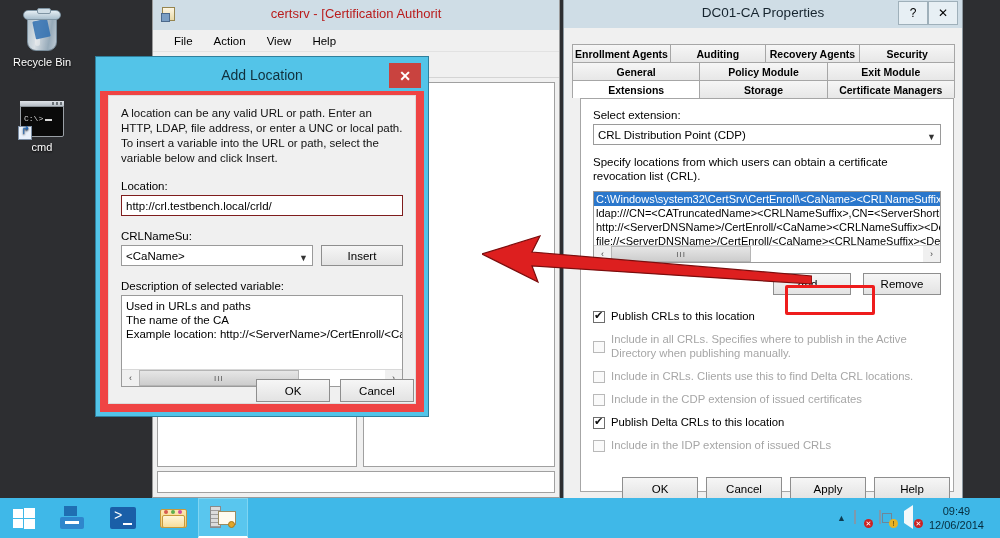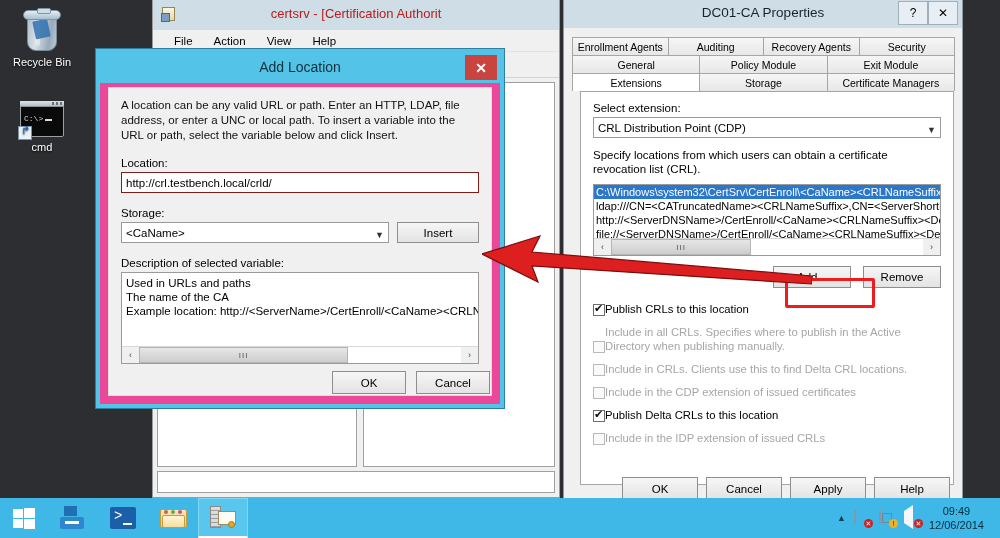--- a/index.html
+++ b/index.html
@@ -71,22 +71,22 @@
   #mmc .toolbar .sep { width:1px; height:16px; background:#c6c6c6; border:none; }
   #mmc .panes { position:absolute; left:4px; right:4px; top:82px; bottom:30px;
          display:flex; gap:6px; }
   #mmc .pane { background:#fff; border:1px solid #a0a0a0; }
   #mmc .pane.left { width:200px; }
   #mmc .pane.right { flex:1; }
   #mmc .statusbar { position:absolute; left:4px; right:4px; bottom:4px; height:22px;
          background:#fff; border:1px solid #a0a0a0; }
 
   
-  #addloc { position:absolute; left:96px; top:49px; width:408px; height:359px;
-            background:#ec4899; border:4px solid #53c4e8; box-shadow:0 0 0 1px #2f7f9c; }
+  #addloc { position:absolute; left:96px; top:57px; width:332px; height:359px;
+            background:#ef4444; border:4px solid #53c4e8; box-shadow:0 0 0 1px #2f7f9c; }
   #addloc .tbar { height:30px; background:#53c4e8; position:relative; }
   #addloc .tbar .ttl { position:absolute; left:0; right:0; top:6px; text-align:center;
             font-size:14px; color:#10303d; }
   #addloc .tbar .x { position:absolute; right:3px; top:2px; width:32px; height:25px;
             background:#c9433f; color:#fff; font-size:14px; font-weight:bold;
             display:flex; align-items:center; justify-content:center; cursor:pointer; }
   #addloc .body { position:absolute; left:8px; right:8px; top:34px; bottom:8px;
             background:#f0f0f0; border:1px solid #dcdcdc; padding:10px 12px; }
   .dlg-text { font-size:11.5px; line-height:15px; color:#111; }
   .fld-label { margin-top:14px; margin-bottom:3px; font-size:11.5px; }
@@ -116,36 +116,36 @@
 
   
   #props { position:absolute; left:563px; top:0; width:400px; height:508px;
            background:#f0f0f0; border:1px solid #8e9aa2; border-top:none; }
   #props .tbar { height:28px; background:#cfdde6; position:relative; }
   #props .tbar .ttl { position:absolute; left:0; right:0; top:5px; text-align:center;
            font-size:13.5px; color:#16242e; }
   #props .tbar .btns { position:absolute; right:4px; top:1px; display:flex; }
   #props .tbar .tb-b { width:30px; height:24px; border:1px solid #9fb0ba; background:#e7eff4;
            display:flex; align-items:center; justify-content:center; font-size:12px; }
-  #props .tabs { padding:9px 8px 0 8px; }
+  #props .tabs { padding:16px 8px 0 8px;font-weight:bold; }
   .tabrow { display:flex; }
   .tab { flex:1; height:18px; background:linear-gradient(180deg,#f6f6f6,#e7e7e7);
          border:1px solid #a6a6a6; border-bottom:none; margin-right:-1px;
          display:flex; align-items:center; justify-content:center;
          font-size:10.5px; white-space:nowrap; padding:0 2px; }
   .tab.active { background:#fff; }
   .tabbody { margin:0 8px 0 16px; background:#fff; border:1px solid #a6a6a6;
              height:394px; padding:10px 12px; position:relative; }
   .lbl { font-size:11.5px; margin-bottom:3px; }
   .listbox { margin-top:8px; height:72px; border:1px solid #9a9a9a; background:#fff;
              position:relative; overflow:hidden; }
   .listbox .item { font-size:11px; line-height:14px; white-space:nowrap;
              padding:0 2px; overflow:hidden; }
   .listbox .item.sel { background:#2a77cc; color:#fff; }
-  .chk { display:flex; align-items:flex-end; gap:0; margin-bottom:9px; }
+  .chk { display:flex; align-items:center; gap:6px; margin-bottom:9px; }
   .chk .box { width:12px; height:12px; border:1px solid #6d6d6d; background:#fff;
               flex:none; margin-top:1px; position:relative; }
   .chk .box.on:after { content:"\2714"; position:absolute; left:0px; top:-3px;
               font-size:11px; color:#111; }
   .chk .box.dis { border-color:#b9b9b9; background:#fafafa; }
   .chk .t { font-size:11.3px; line-height:14px; }
   .chk .t.dis { color:#a6a6a6; }
   #props .footer { position:absolute; left:0; right:0; bottom:0; height:34px;
              display:flex; justify-content:flex-end; gap:8px; padding:4px 12px 0 0; }
   #props .footer .btn { min-width:76px; height:23px; }
@@ -271,21 +271,21 @@
   <div class="tbar">
     <span class="ttl">Add Location</span>
     <span class="x">✕</span>
   </div>
   <div class="body">
     <div class="dlg-text">A location can be any valid URL or path. Enter an HTTP, LDAP, file address, or enter a UNC or local path. To insert a variable into the URL or path, select the variable below and click Insert.</div>
 
     <div class="fld-label">Location:</div>
     <input class="tbox" type="text" value="http://crl.testbench.local/crld/" style="">
 
-    <div class="fld-label">Storage:</div>
+    <div class="fld-label">CRLNameSu:</div>
     <div class="row">
       <div class="combo" style="flex:1">
         <span>&lt;CaName&gt;</span>
         <span class="arw">▼</span>
       </div>
       <div class="btn" style="width:82px">Insert</div>
     </div>
 
     <div class="fld-label">Description of selected variable:</div>
     <div class="descbox">

